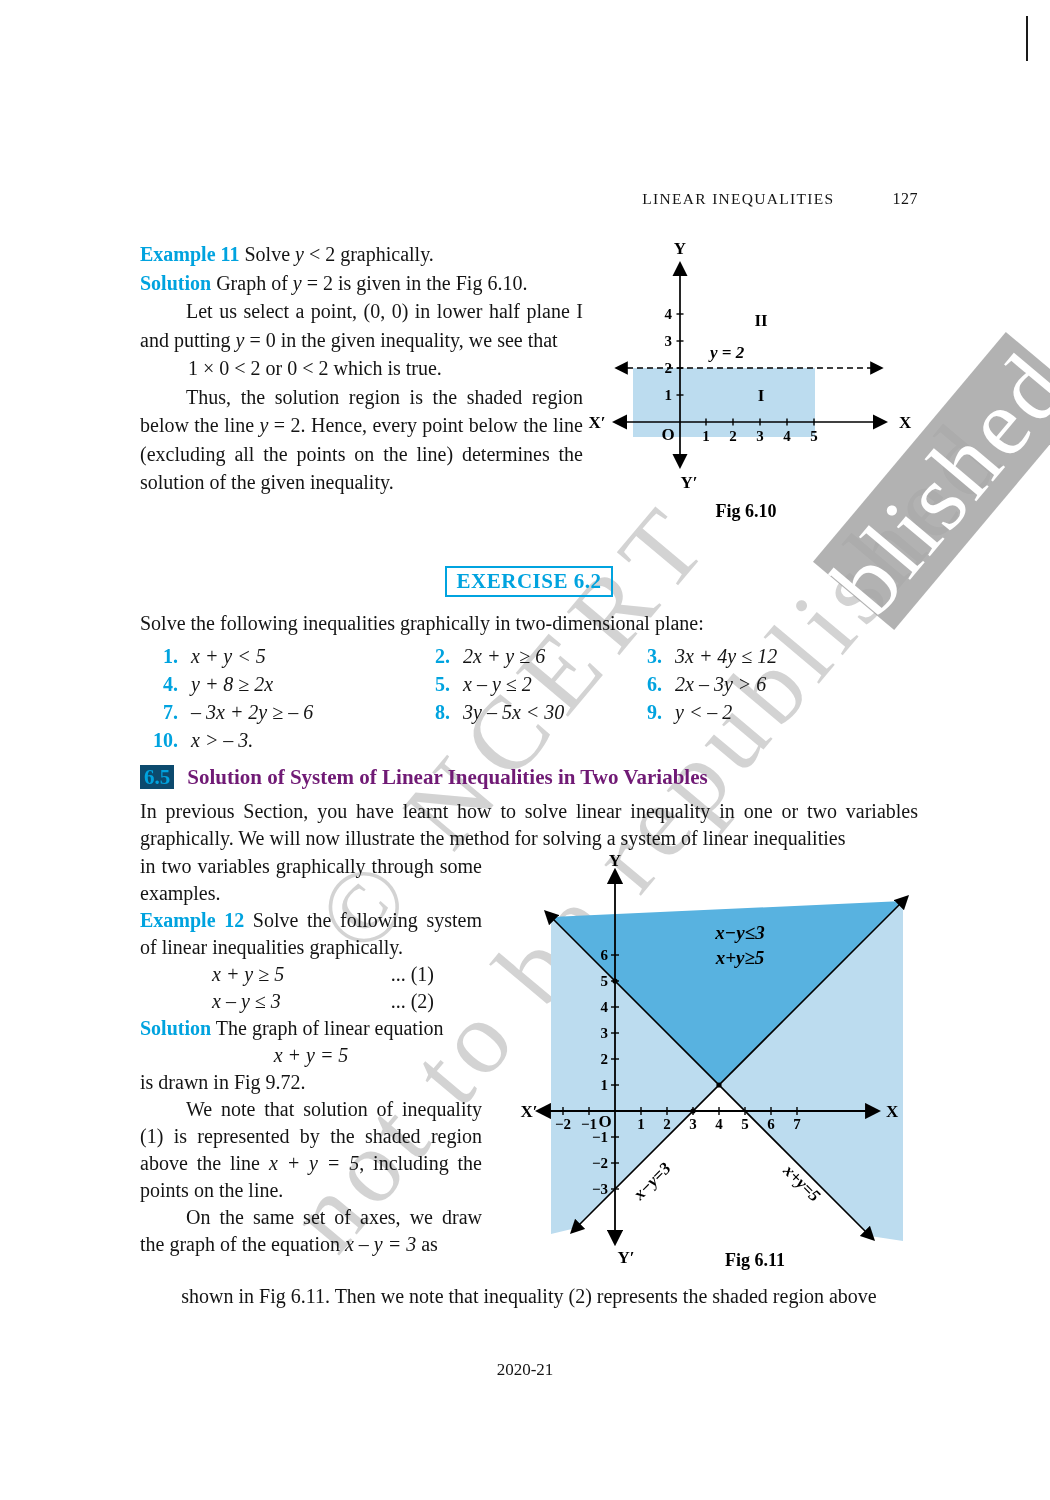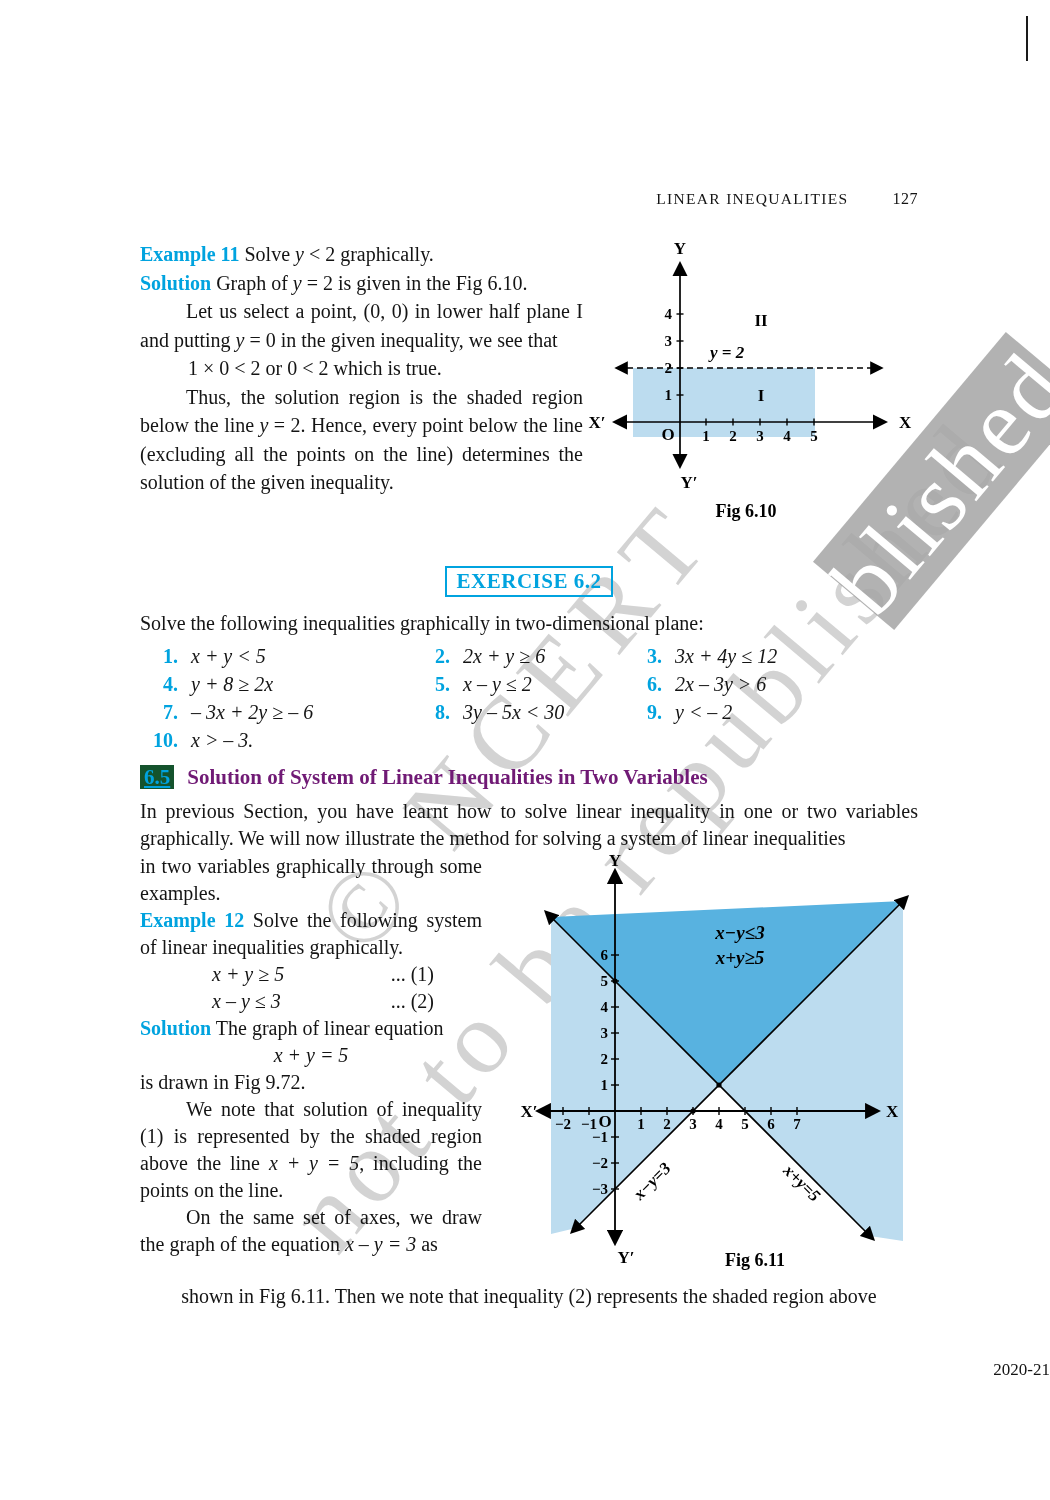--- a/index.html
+++ b/index.html
@@ -21,21 +21,21 @@
     position:absolute; left:800px; top:428px; width:300px; height:106px;
     transform:rotate(-50deg); background:rgba(165,165,165,0.85);
     overflow:hidden; display:flex; align-items:center; justify-content:flex-end;
     font-size:96px; color:#ffffff; white-space:nowrap; letter-spacing:4px;
     pointer-events:none;
   }
   .cropmark { position:absolute; left:1026px; top:16px; width:2px; height:45px; background:#1a1a1a; }
 
   .header {
     position:absolute; top:190px; left:140px; width:778px;
-    display:flex; justify-content:flex-end; align-items:baseline; gap:44px;
+    display:flex; justify-content:flex-end; align-items:baseline; gap:58px;
     font-size:15.5px; letter-spacing:1.3px;
   }
   .header .pg { letter-spacing:0.5px; font-size:16px; }
   .lbl { color:#00a3df; font-weight:bold; }
   .v { font-style:italic; }
   .math { font-style:italic; }
 
   .sec1 { position:absolute; top:240px; left:140px; width:778px; display:flex; }
   .sec1-text { width:452px; font-size:20px; line-height:28.5px; text-align:justify; }
   .sec1-text p { margin:0; }
@@ -52,34 +52,34 @@
   .instr { margin-top:15px; }
   .exgrid {
     margin-top:7px; display:grid; grid-template-columns:272px 212px 294px;
     line-height:28px;
   }
   .exitem { display:flex; }
   .exitem .num { width:38px; text-align:right; margin-right:13px; color:#00a3df; font-weight:bold; }
 
   .sec65 { position:absolute; top:764px; left:140px; width:778px; font-size:20px; line-height:27px; }
   .s65head { font-size:21px; margin-bottom:7px; }
-  .s65head .secnum { background:#14532d; color:#00a3df; font-weight:bold; padding:0 4px; margin-right:13px;text-decoration:underline; }
+  .s65head .secnum { background:#0c4a6e; color:#00a3df; font-weight:bold; padding:0 4px; margin-right:13px; }
   .s65head .title { color:#701a75; font-weight:bold;margin-top:26px; }
   .intro { text-align:justify; }
   .row2 { display:flex; margin-top:1px;gap:36px; }
   .col-l { width:378px; text-align:justify; }
   .col-l p { margin:0; }
   .mt { margin-top:14px; }
   .eqrow { display:flex; padding-left:72px; }
   .eqrow .ref { margin-left:auto; margin-right:48px; font-style:normal; }
   .ceq { text-align:center; }
   .fig611wrap { margin-left:auto; }
   .tail { margin-top:3px; white-space:nowrap;text-align:center; }
 
-  .footer { position:absolute; top:1360px; left:0; width:1050px; text-align:right; font-size:17px; }
+  .footer { position:absolute; top:1360px; left:0; width:1050px; text-align:center; font-size:17px; }
 
   svg text { font-family:"Liberation Serif", serif; fill:#000; }
   .fa  { font-size:17px; font-weight:700; }
   .ftk { font-size:15px; font-weight:700; }
   .fi  { font-size:17px; font-weight:700; font-style:italic; }
   .fq  { font-size:19px; font-weight:700; font-style:italic; }
   .fc  { font-size:18px; font-weight:700; }
 </style>
 </head>
 <body>

